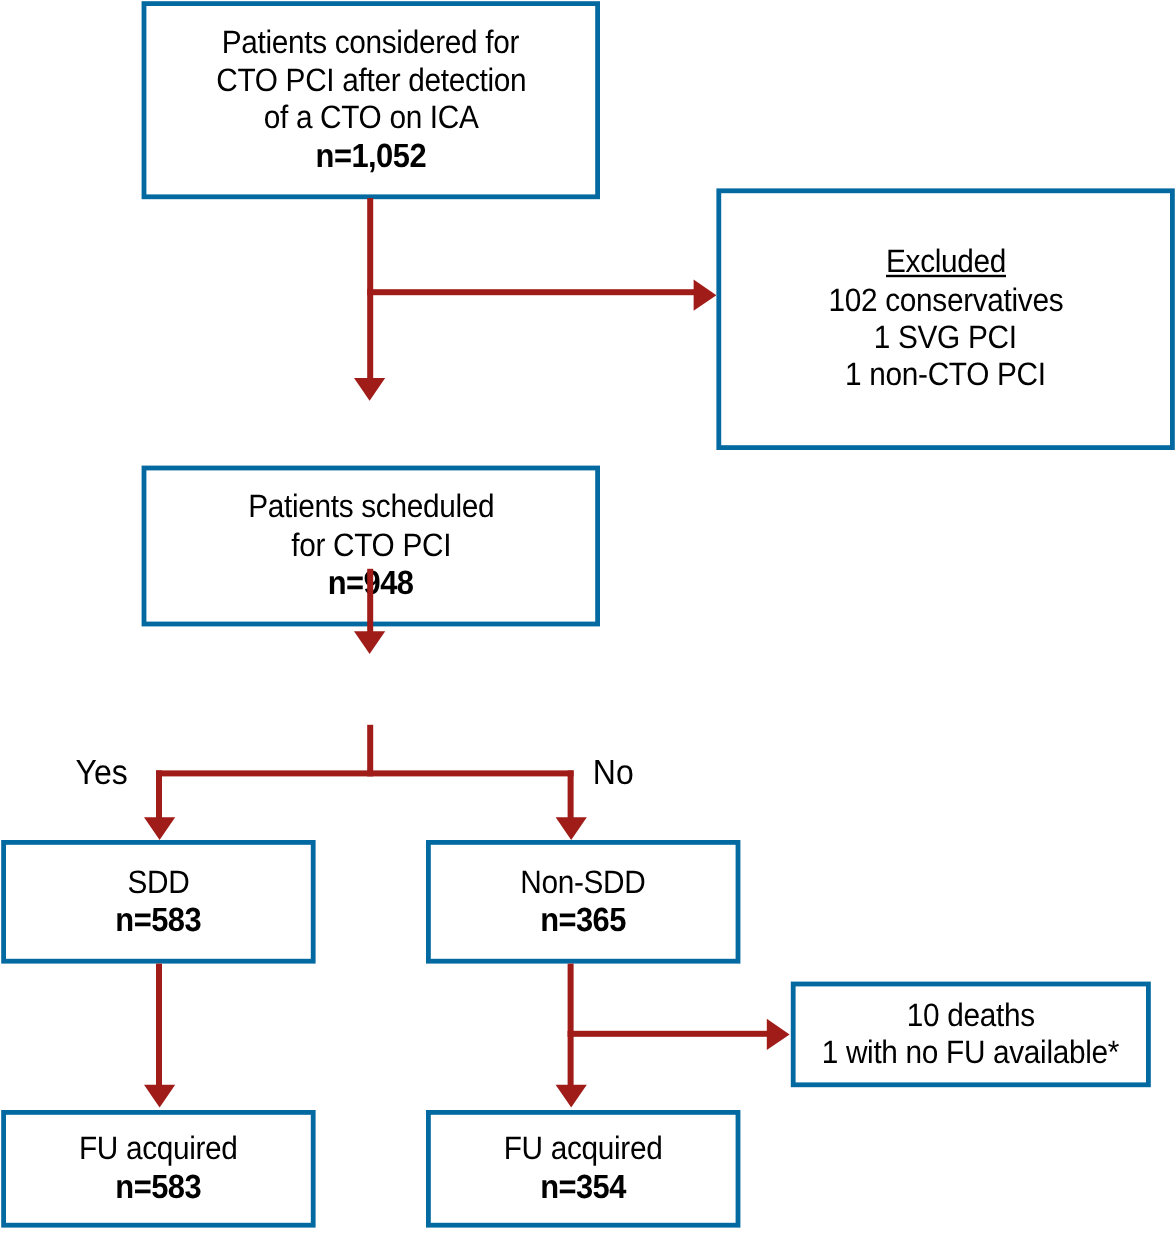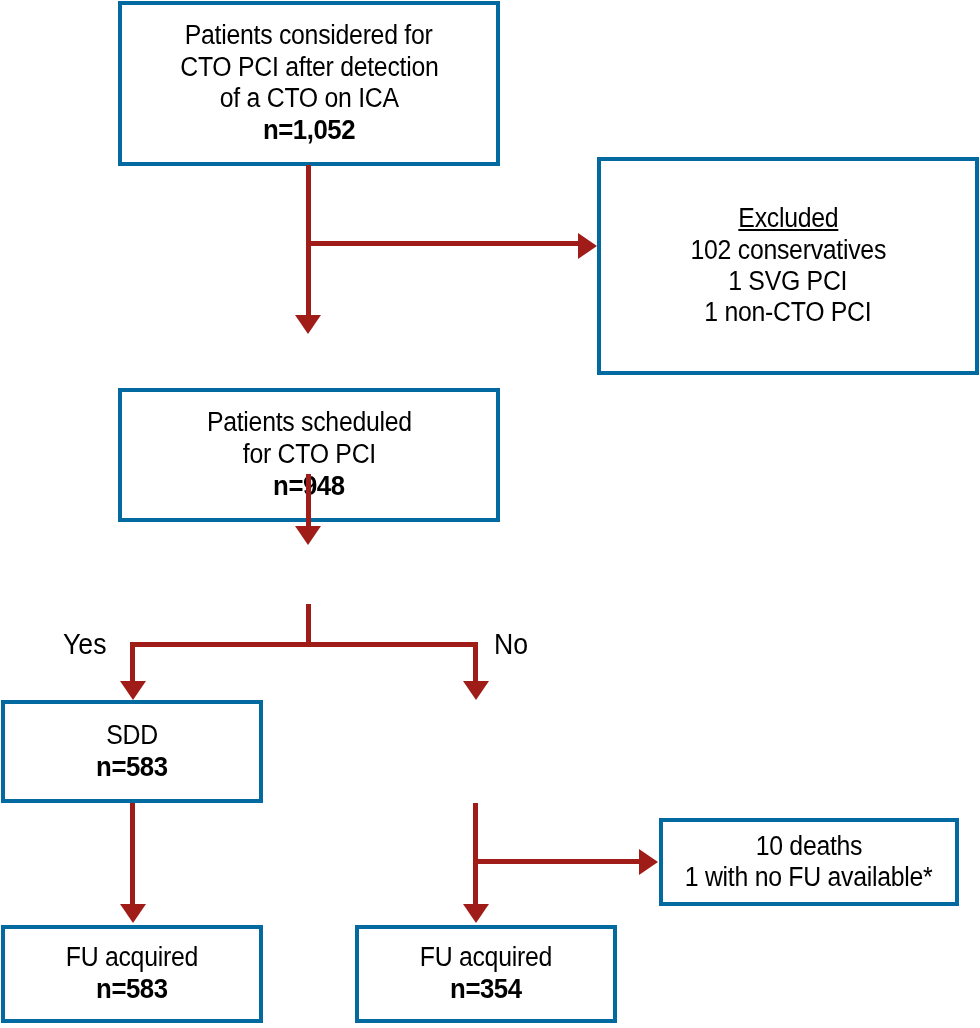--- a/index.html
+++ b/index.html
@@ -122,20 +122,24 @@
   <div class="arrow-down" style="left:463px; top:681px;"></div>
 
   <div class="branch-label" style="left:63px; top:628px;">Yes</div>
   <div class="branch-label" style="left:494px; top:628px;">No</div>
 
   <div class="node" style="left:1px; top:700px; width:262px; height:103px;text-align:right;">
     <span class="ln">SDD</span>
     <span class="ln bold">n=583</span>
   </div>
 
+  <div class="node" style="left:355px; top:700px; width:262px; height:103px;">
+    <span class="ln">Non-SDD</span>
+    <span class="ln bold">n=365</span>
+  </div>
 
   <div class="edge-v" style="left:130px; top:803px; height:103px;"></div>
   <div class="arrow-down" style="left:120px; top:904px;"></div>
 
   <div class="edge-v" style="left:473px; top:803px; height:103px;"></div>
   <div class="arrow-down" style="left:463px; top:904px;"></div>
 
   <div class="edge-h" style="left:473px; top:859px; width:168px;"></div>
   <div class="arrow-right" style="left:639px; top:849px;"></div>
 

